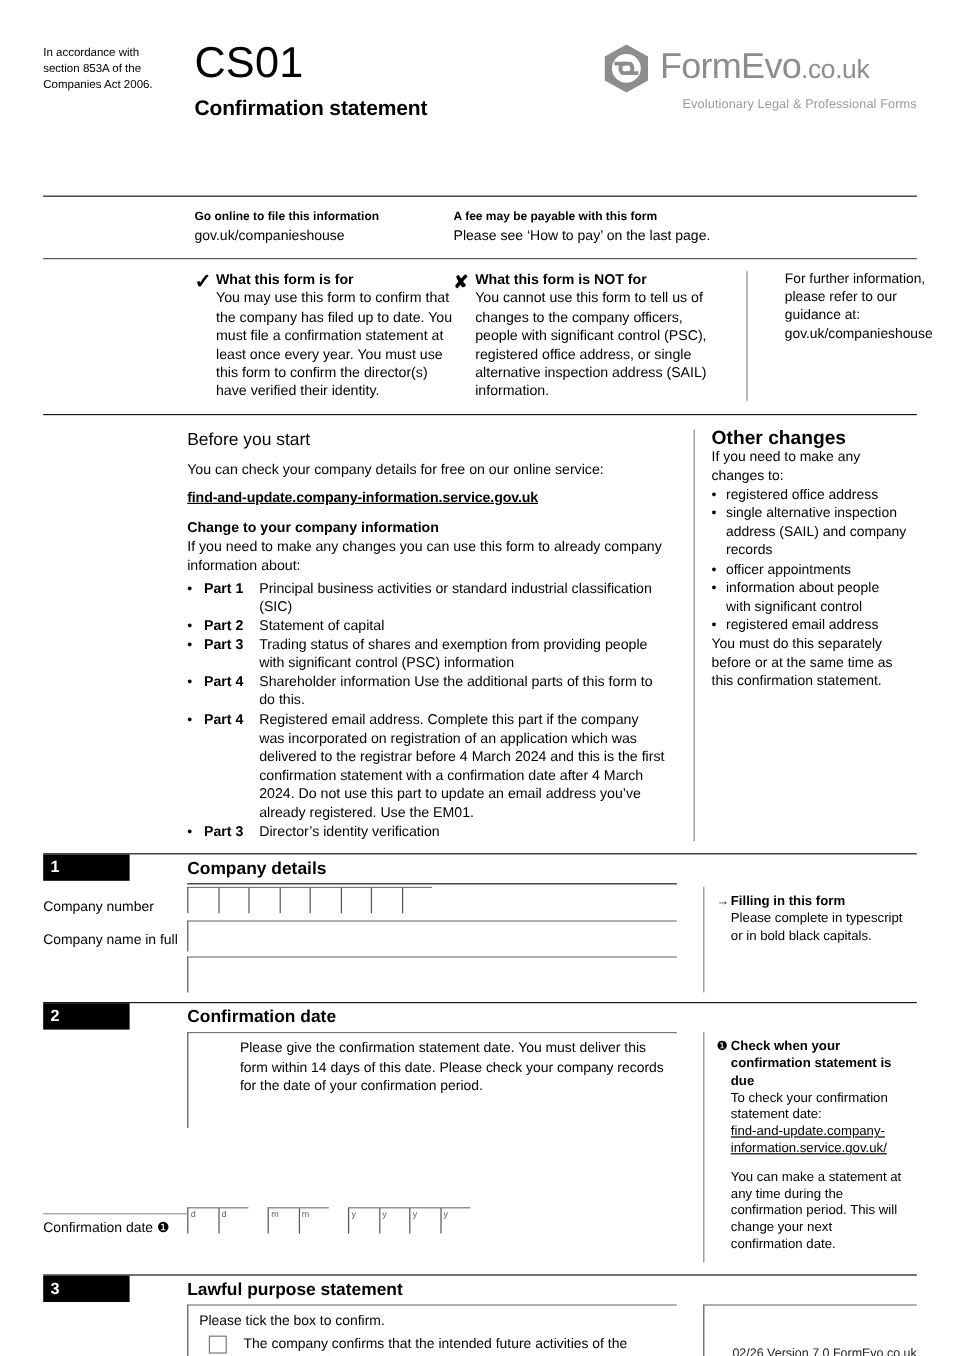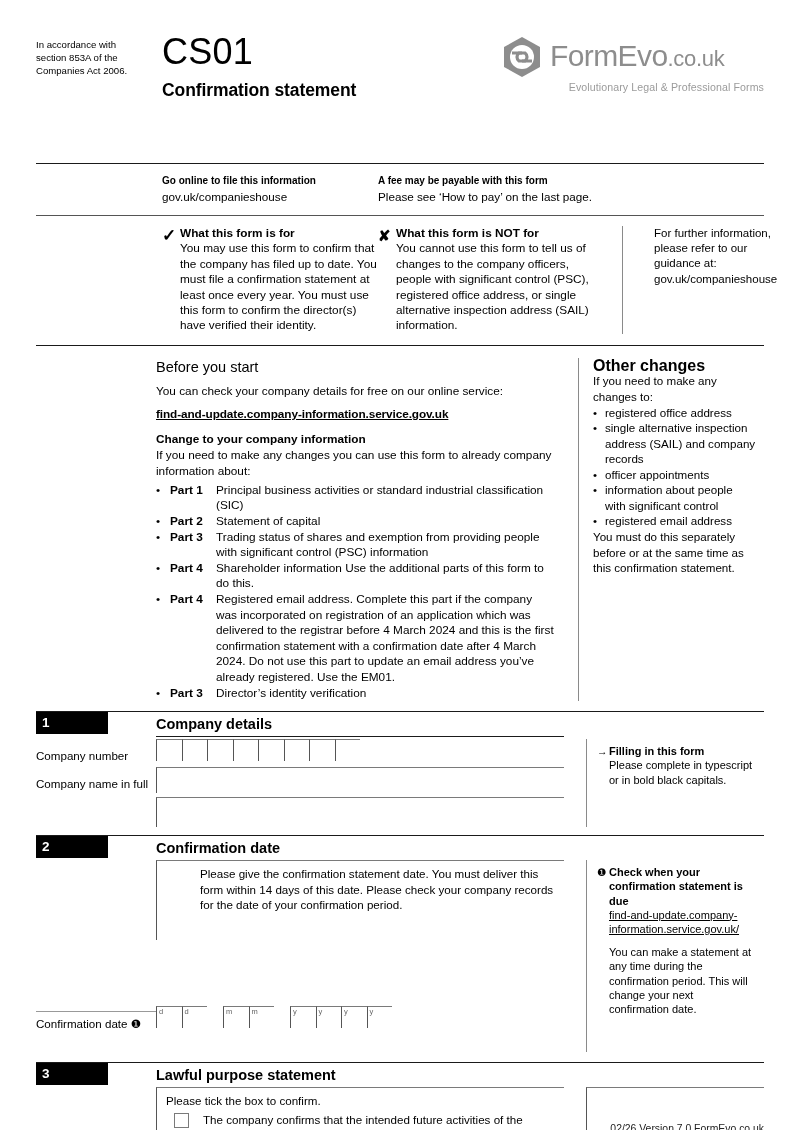--- a/index.html
+++ b/index.html
@@ -376,20 +376,21 @@
         <div class="text-panel" style="height:80px;padding-left:43px;">
           <p>Please give the confirmation statement date.  You must deliver this form within 14 days of this date. Please check your company records for the date of your confirmation period.</p>
         </div>
       </div>
       <div class="sb-side">
         <div class="side-box" style="height:146px;">
           <div class="side-ic">
             <span class="ic">❶</span>
             <span class="tx">
               <h4>Check when your confirmation statement is due</h4>
+              <p>To check your confirmation statement date:</p>
               <a class="ilink">find-and-update.company-information.service.gov.uk/</a>
               <p style="margin-top:9px;">You can make a statement at any time during the confirmation period. This will change your next confirmation date.</p>
             </span>
           </div>
         </div>
       </div>
     </div>
     <div class="sec-body">
       <div class="sb-left">
         <div class="rule-light" style="margin-bottom:4px;"></div>

